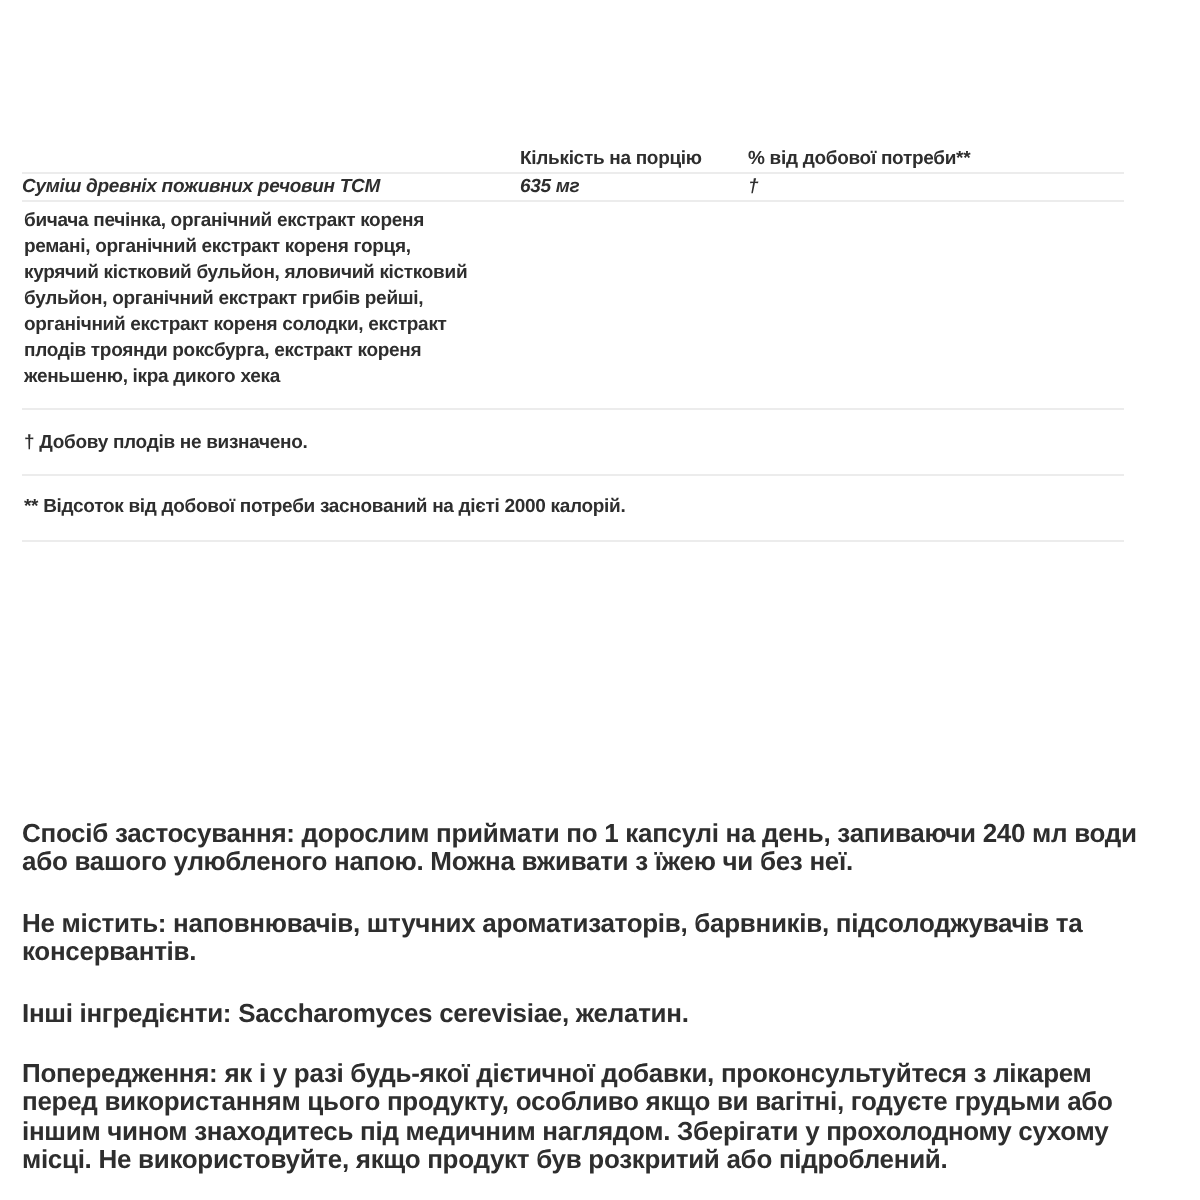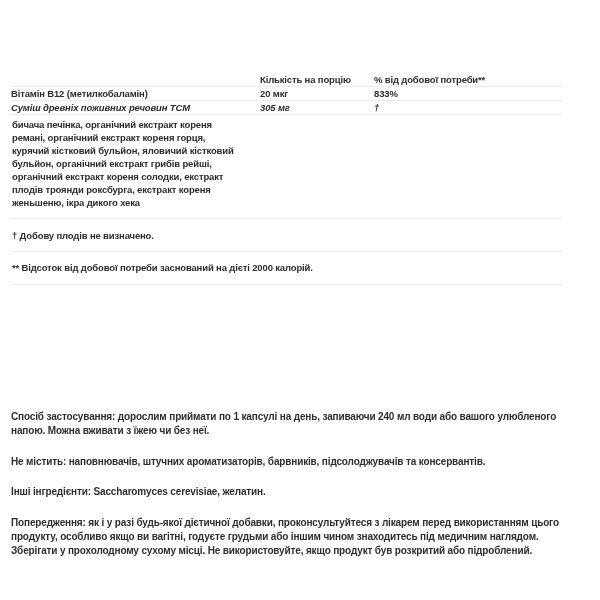--- a/index.html
+++ b/index.html
@@ -79,21 +79,21 @@
   }
 
   
   .notes {
     position: absolute;
     left: 11px;
     top: 410px;
     width: 572px;
   }
   .note {
-    font-size: 10px;
+    font-size: 13px;
     font-weight: bold;
     line-height: 14.4px;
     letter-spacing: -0.15px;
     color: #2e2e2e;
     margin: 0 0 16px 0;
   }
   .note:last-child { margin-bottom: 0; }
   .note.wide { width: 572px; }
 </style>
 </head>
@@ -109,29 +109,24 @@
     </colgroup>
     <tbody>
 
 
       <tr>
         <td class="cell-pad-head"></td>
         <td class="cell-pad-head">Кількість на порцію</td>
         <td class="cell-pad-head">% від добової потреби**</td>
       </tr>
 
-      <tr class="row-line">
-        <td class="cell-pad-item">Вітамін B12 (метилкобаламін)</td>
-        <td class="cell-pad-item">20 мкг</td>
-        <td class="cell-pad-item">833%</td>
-      </tr>
 
       <tr class="row-line">
         <td class="cell-pad-blend">Суміш древніх поживних речовин TCM</td>
-        <td class="cell-pad-blend">305 мг</td>
+        <td class="cell-pad-blend">635 мг</td>
         <td class="cell-pad-blend">†</td>
       </tr>
 
       <tr class="row-line">
         <td class="ingredients" colspan="3">
           <span class="ingredients-text">бичача печінка, органічний екстракт кореня ремані, органічний екстракт кореня горця, курячий кістковий бульйон, яловичий кістковий бульйон, органічний екстракт грибів рейші, органічний екстракт кореня солодки, екстракт плодів троянди роксбурга, екстракт кореня женьшеню, ікра дикого хека</span>
         </td>
       </tr>
 
       <tr class="row-line">

